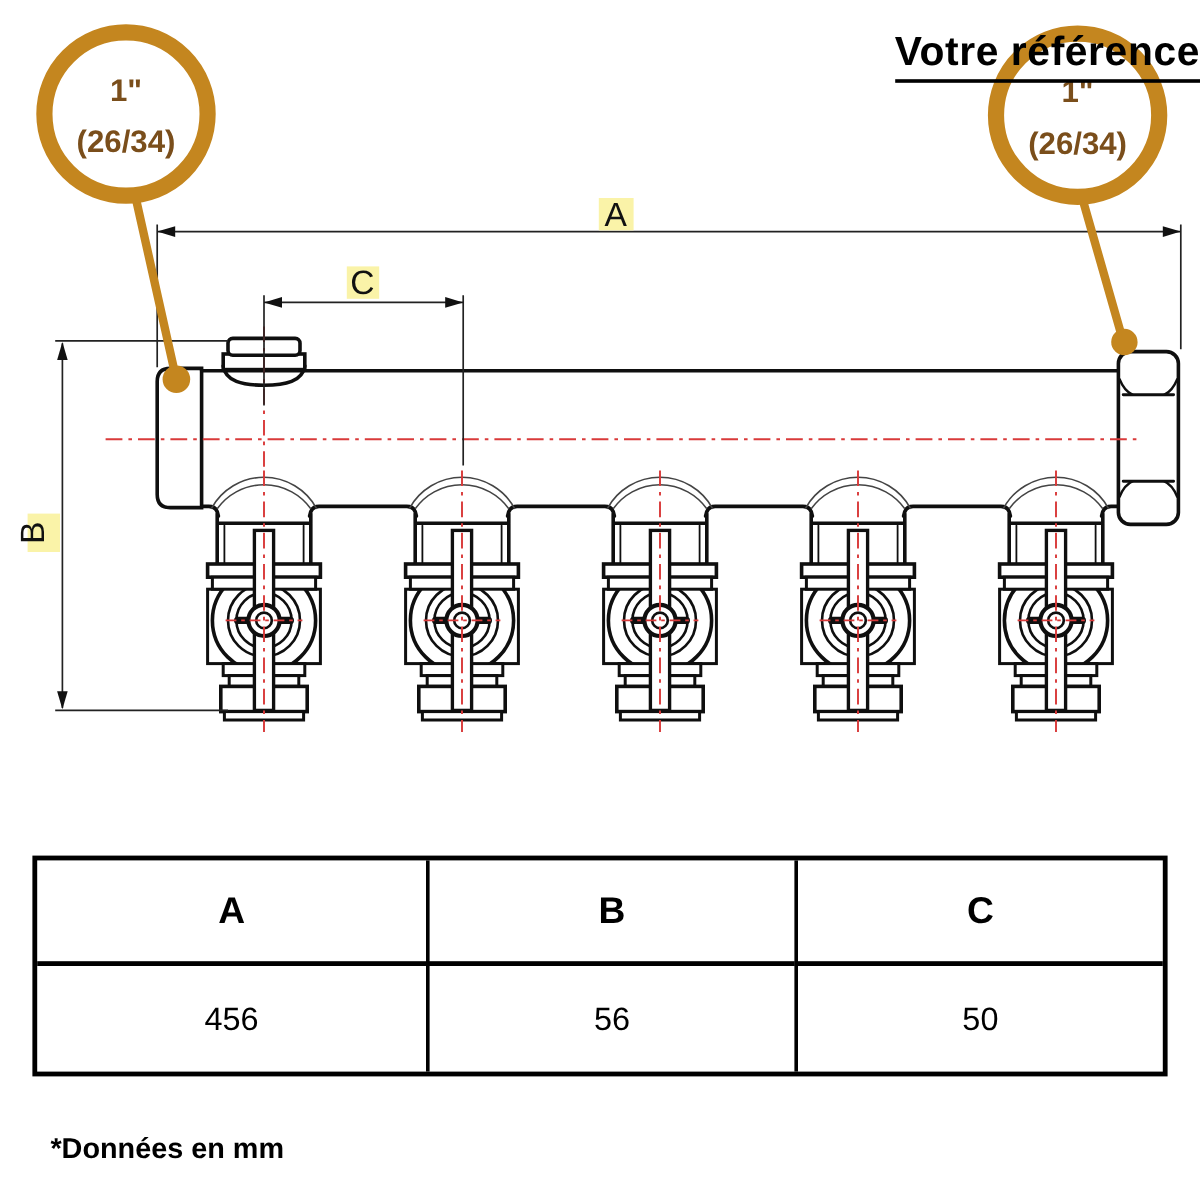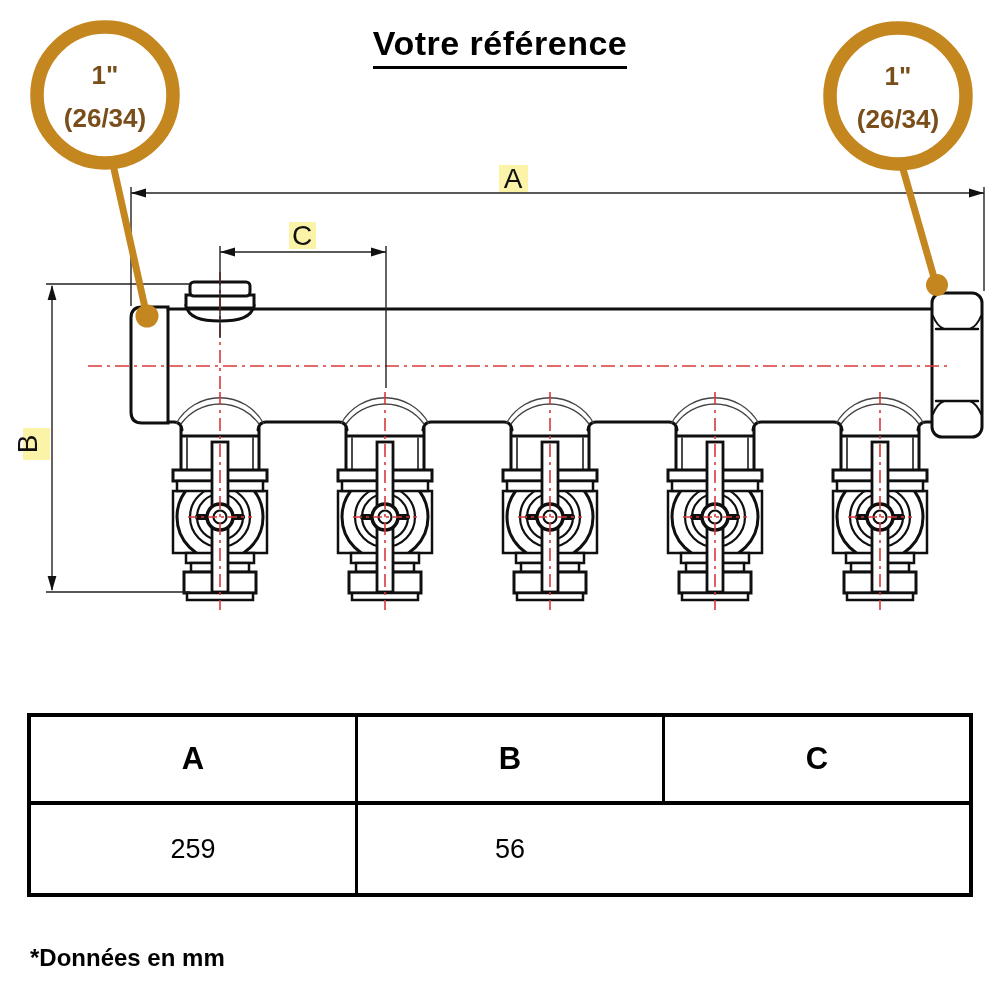--- a/index.html
+++ b/index.html
@@ -5,21 +5,21 @@
   :root{
     --accent:#C4861F; --accent-text:#7A4E1B; --hl:#FAF3A8;
     --red:#D93A3A; --blk:#0f0f0f;
   }
   html,body{margin:0;padding:0;}
   body{
     width:1000px;height:1000px;background:#ffffff;position:relative;
     font-family:"Liberation Sans", sans-serif;color:#000;overflow:hidden;
   }
   .page-title{
-    position:absolute;top:24px;left:0;width:1000px;text-align:center;z-index:5;
+    position:absolute;top:24px;left:0;width:1000px;text-align:right;z-index:5;
   }
   .page-title span{
     display:inline-block;font-size:34px;font-weight:bold;
     border-bottom:3px solid #000;padding-bottom:3px;letter-spacing:0.5px;
   }
   svg{position:absolute;top:0;left:0;}
   svg text{font-family:"Liberation Sans", sans-serif;}
   .outline{stroke:var(--blk);fill:none;stroke-linecap:round;}
   .white{fill:#ffffff;stroke:var(--blk);}
   .thin{stroke:#444;stroke-width:1.3;fill:none;}
@@ -39,21 +39,21 @@
     display:grid;grid-template-columns:324px 307px auto;background:#fff;
   }
   .dim-table .cell{
     display:flex;align-items:center;justify-content:center;
     box-sizing:border-box;height:88px;
   }
   .dim-table .cell.colb,.dim-table .cell.colc{border-left:3px solid #000;}
   .dim-table .cell.head{border-bottom:4px solid #000;font-weight:bold;font-size:31px;}
   .dim-table .cell.val{font-size:27px;font-weight:400;}
   .footnote{
-    position:absolute;left:30px;top:944px;font-size:24px;font-weight:bold;
+    position:absolute;left:42px;top:944px;font-size:24px;font-weight:bold;
   }
 </style>
 </head>
 <body>
 
 <div class="page-title">
   <span>Votre référence</span>
 </div>
 
 <svg width="1000" height="680" viewBox="0 0 1000 680">
@@ -171,17 +171,18 @@
     <circle class="accent-ring" cx="898" cy="96" r="68"></circle>
     <text class="accent-text" x="898" y="85">1"</text>
     <text class="accent-text" x="898" y="128">(26/34)</text>
   </g>
 </svg>
 
 <div class="dim-table">
   <div class="cell head cola">A</div>
   <div class="cell head colb">B</div>
   <div class="cell head colc">C</div>
-  <div class="cell val cola">259</div>
+  <div class="cell val cola">456</div>
   <div class="cell val colb">56</div>
+  <div class="cell val colc">50</div>
 </div>
 
 <div class="footnote">*Données en mm</div>
 
 </body></html>

